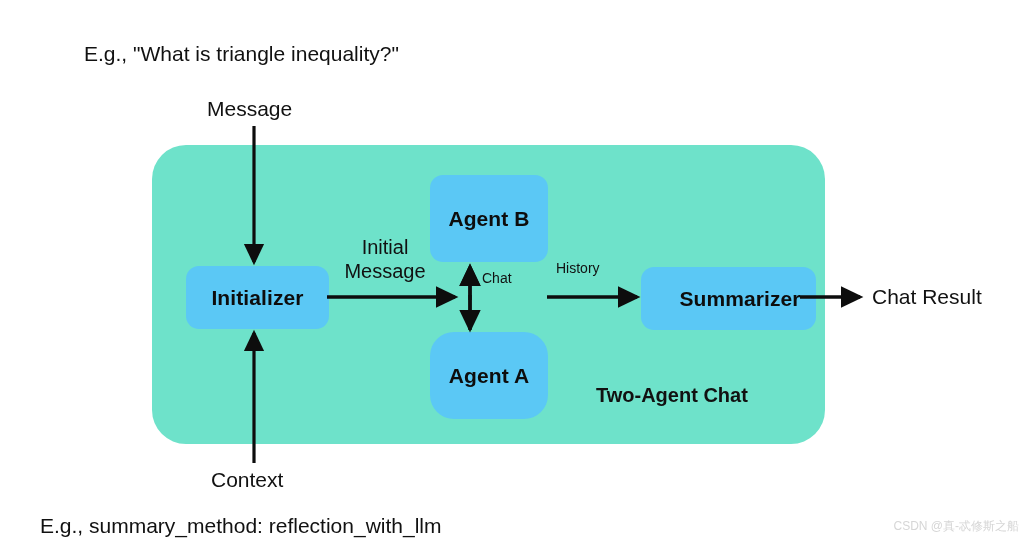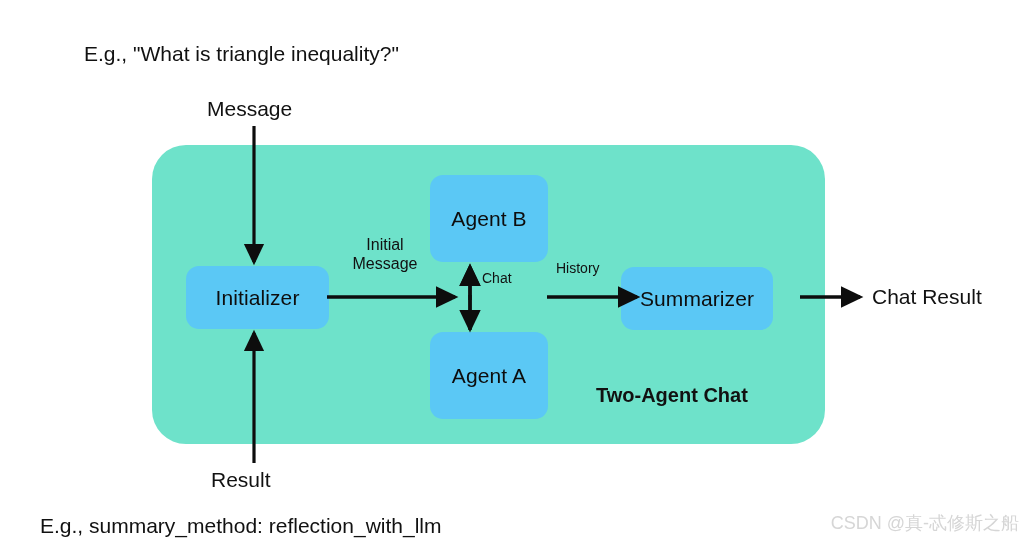--- a/index.html
+++ b/index.html
@@ -23,21 +23,21 @@
   
   .txt {
     position: absolute;
     color: #111111;
     white-space: nowrap;
     line-height: 1.12;
   }
   .txt-note        { font-size: 21px; }
   .txt-port        { font-size: 21px; }
   .txt-edge        { font-size: 14px; }
-  .txt-edge-multi  { font-size: 16px; white-space: normal; text-align: center; line-height: 1.18; }
+  .txt-edge-multi  { font-size: 20px; white-space: normal; text-align: center; line-height: 1.18; }
   .txt-panel-title { font-size: 20px; font-weight: bold; }
 
   
   #panel {
     position: absolute;
     left: 152px;
     top: 145px;
     width: 673px;
     height: 299px;
     background: #6ee2ca;
@@ -47,40 +47,40 @@
   
   .node {
     position: absolute;
     background: #5bc8f5;
     border-radius: 13px;
     display: flex;
     align-items: center;
     justify-content: center;
     color: #0d0d0d;
     font-size: 21px;
-    font-weight: normal;
+    font-weight: bold;
     letter-spacing: 0.1px;
   }
 
   
   #arrows {
     position: absolute;
     left: 0;
     top: 0;
     width: 1031px;
     height: 544px;
     pointer-events: none;
   }
 
   
   #watermark {
     position: absolute;
     right: 12px;
     bottom: 9px;
-    font-size: 18px;
+    font-size: 12px;
     color: #d6d6d6;
     white-space: nowrap;
     margin-top: 23px;
   }
 </style>
 </head>
 <body>
 
 <div id="canvas">
 
@@ -91,42 +91,42 @@
   <div id="panel"></div>
 
   <div class="node" style="left:186px; top:266px; width:143px; height:63px;">
     <span>Initializer</span>
   </div>
 
   <div class="node" style="left:430px; top:175px; width:118px; height:87px;">
     <span>Agent B</span>
   </div>
 
-  <div class="node" style="left:430px; top:332px; width:118px; height:87px;">
+  <div class="node" style="left:430px; top:332px; width:118px; height:87px;border-radius:24px;">
     <span>Agent A</span>
   </div>
 
-  <div class="node" style="left:621px; top:267px; width:152px; height:63px;">
+  <div class="node" style="left:641px; top:267px; width:152px; height:63px;padding-left:23px;">
     <span>Summarizer</span>
   </div>
 
   <div class="txt txt-edge-multi" style="left:330px; top:236px; width:110px;">
     <span>Initial</span><br>
     <span>Message</span>
   </div>
 
   <div class="txt txt-edge" style="left:482px; top:271px;">Chat</div>
 
   <div class="txt txt-edge" style="left:556px; top:261px;">History</div>
 
   <div class="txt txt-panel-title" style="left:596px; top:384px;">Two-Agent Chat</div>
 
   <div class="txt txt-port" style="left:872px; top:285px;">Chat Result</div>
 
-  <div class="txt txt-port" style="left:211px; top:468px;">Result</div>
+  <div class="txt txt-port" style="left:211px; top:468px;">Context</div>
 
   <div class="txt txt-note" style="left:40px; top:514px;">E.g., summary_method: reflection_with_llm</div>
 
   <svg id="arrows" viewBox="0 0 1031 544" xmlns="http://www.w3.org/2000/svg">
     <defs>
       <marker id="ah" markerWidth="7" markerHeight="7" refX="5.6" refY="3.5" orient="auto" markerUnits="strokeWidth">
         <path d="M0,0.35 L6.6,3.5 L0,6.65 z" fill="#0d0d0d"></path>
       </marker>
     </defs>
 

